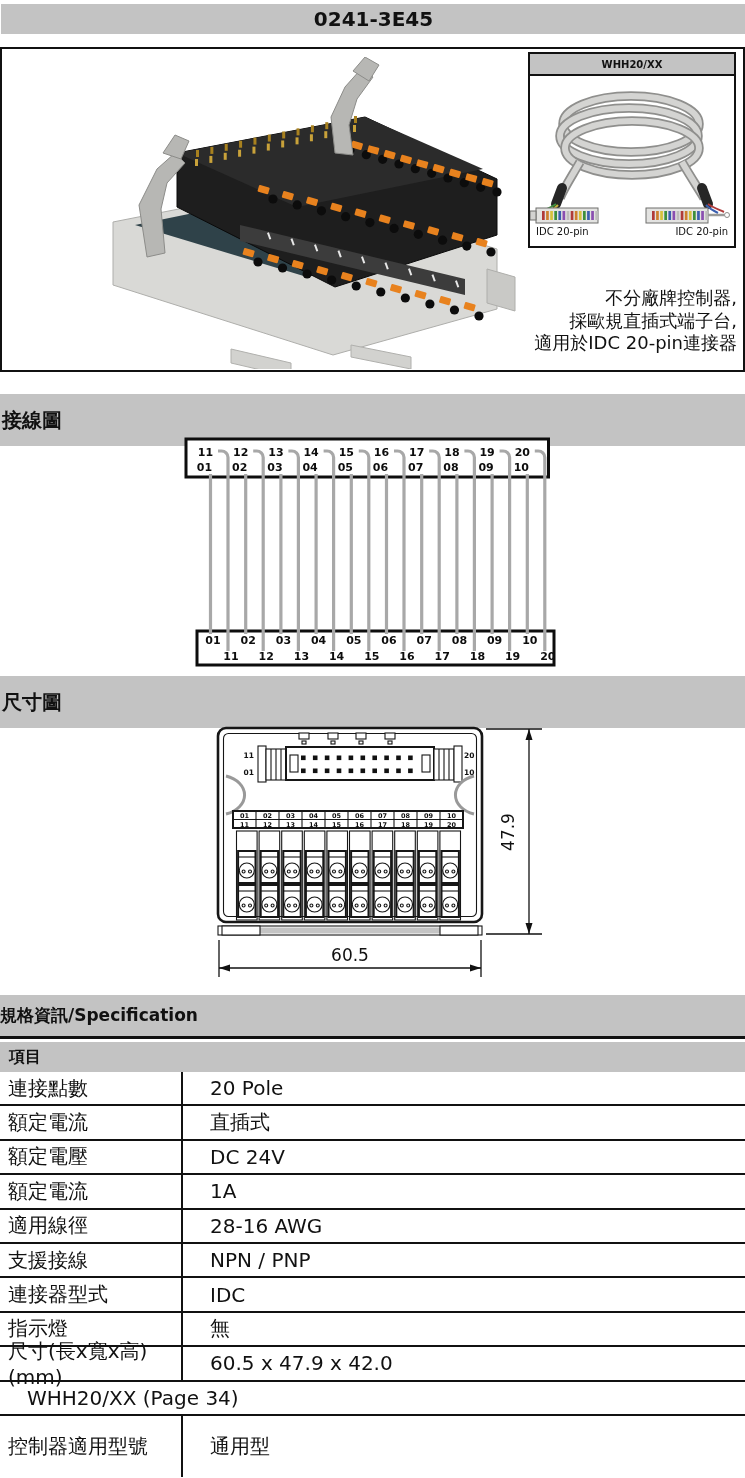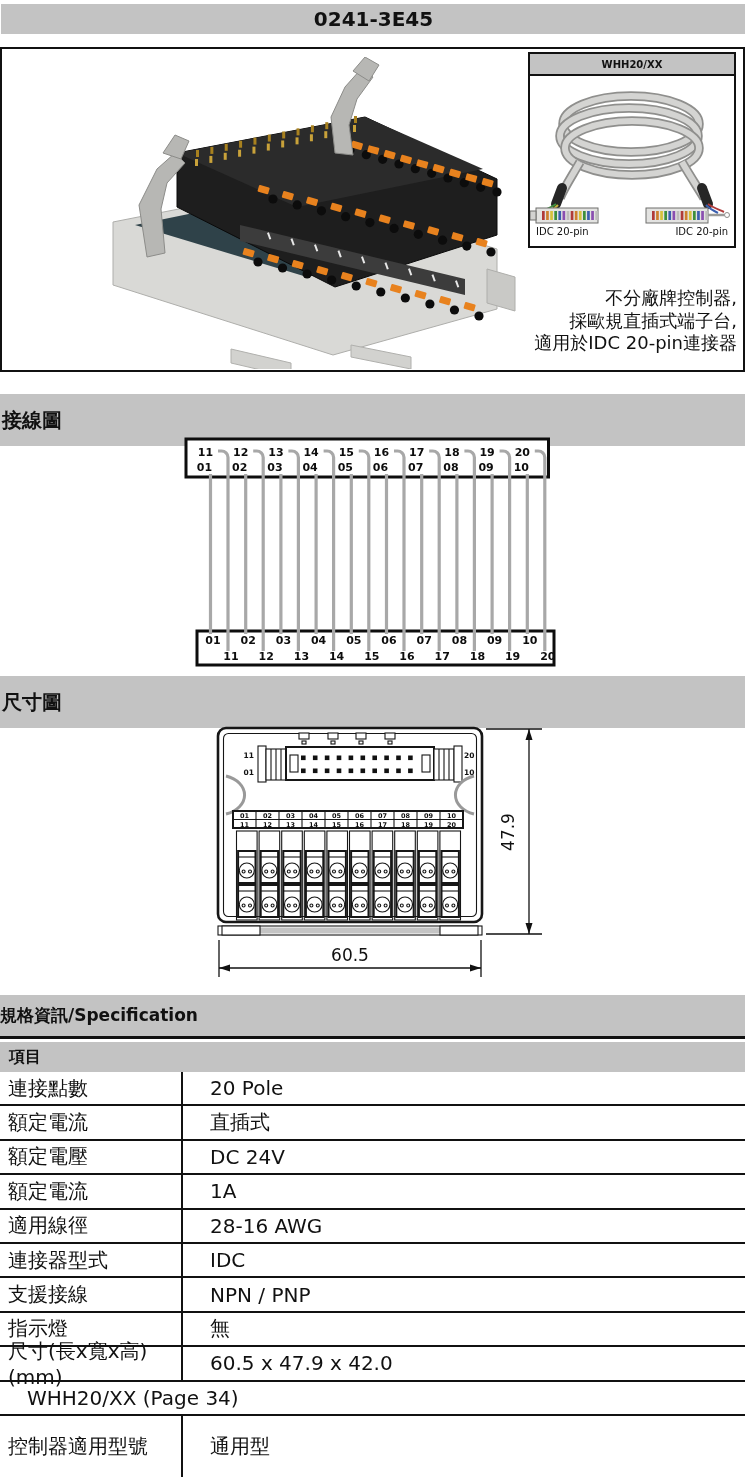--- a/index.html
+++ b/index.html
@@ -559,26 +559,26 @@
       </div>
     <div class="spec-row">
         <div class="spec-label">額定電流</div>
         <div class="spec-value">1A</div>
       </div>
     <div class="spec-row">
         <div class="spec-label">適用線徑</div>
         <div class="spec-value">28-16 AWG</div>
       </div>
     <div class="spec-row">
+        <div class="spec-label">支援接線</div>
+        <div class="spec-value">NPN / PNP</div>
+      </div>
+    <div class="spec-row">
         <div class="spec-label">連接器型式</div>
         <div class="spec-value">IDC</div>
-      </div>
-    <div class="spec-row">
-        <div class="spec-label">支援接線</div>
-        <div class="spec-value">NPN / PNP</div>
       </div>
     <div class="spec-row">
         <div class="spec-label">指示燈</div>
         <div class="spec-value">無</div>
       </div>
     <div class="spec-row">
         <div class="spec-label">尺寸(長x寬x高)(mm)</div>
         <div class="spec-value">60.5 x 47.9 x 42.0</div>
       </div>
     <div class="spec-row">

